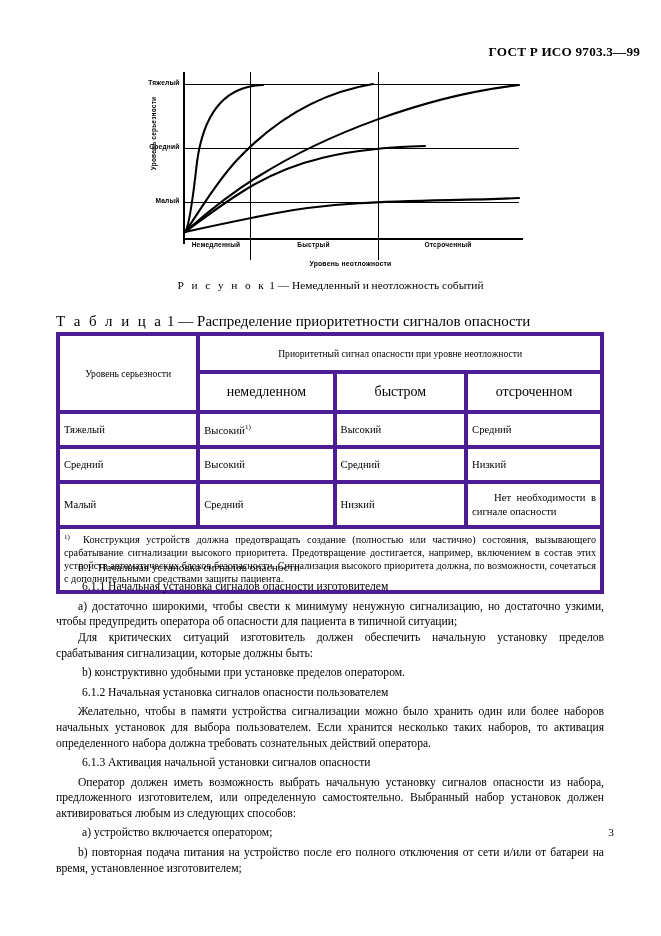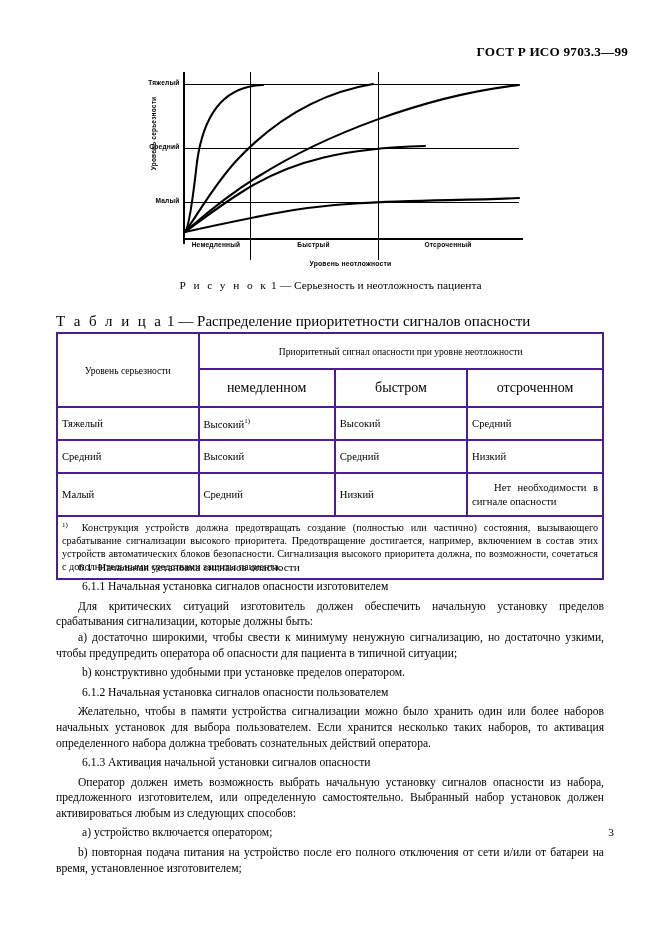--- a/index.html
+++ b/index.html
@@ -19,21 +19,21 @@
   .page {
     position: absolute;
     left: 0; top: 0;
     width: 661px;
     height: 936px;
   }
 
   
   .doc-header {
     position: absolute;
-    left: 0;
+    left: 12px;
     top: 44px;
     width: 628px;
     text-align: right;
     font-weight: bold;
     font-size: 13.2px;
     letter-spacing: 0.2px;
   }
 
   
   .figure-block {
@@ -157,21 +157,21 @@
   }
   table.gost {
     position: absolute;
     left: 56px;
     top: 332px;
     width: 548px;
     border-collapse: collapse;
     font-size: 10.6px;
   }
   table.gost td, table.gost th {
-    border: 2px solid #4c1d95;
+    border: 4px solid #4c1d95;
     padding: 4px;
     font-weight: normal;
     vertical-align: middle;
     margin-left: 17px;
   }
   .th-sev {
     width: 145px;
     text-align: center;
     font-size: 9.6px;
     height: 54px;
@@ -301,21 +301,21 @@
         </div>
       </div>
 
       <div class="x-axis-title">Уровень неотложности</div>
     </div>
 
     <div class="fig-caption">
       <span class="sp">Р и с у н о к</span>
       <span>1</span>
       <span>—</span>
-      <span>Серьезность и неотложность пациента</span>
+      <span>Немедленный и неотложность событий</span>
     </div>
   </div>
 
   <div class="table-title">
     <span class="sp">Т а б л и ц а</span>
     <span>1</span>
     <span>—</span>
     <span>Распределение приоритетности сигналов опасности</span>
   </div>
 
@@ -357,22 +357,22 @@
   </table>
 
   <div class="body">
 
     <h3 class="subsec">
       <span>6.1</span>&nbsp;
       <span>Начальная установка сигналов опасности</span>
     </h3>
 
     <p class="flush">6.1.1  Начальная установка сигналов опасности изготовителем</p>
+    <p class="para">a)  достаточно широкими, чтобы свести к минимуму ненужную сигнализацию, но достаточно узкими, чтобы предупредить оператора об опасности для пациента в типичной ситуации;</p>
     <p class="para">Для критических ситуаций изготовитель должен обеспечить начальную установку пределов срабатывания сигнализации, которые должны быть:</p>
-    <p class="para">a)  достаточно широкими, чтобы свести к минимуму ненужную сигнализацию, но достаточно узкими, чтобы предупредить оператора об опасности для пациента в типичной ситуации;</p>
     <p class="flush">b)  конструктивно удобными при установке пределов оператором.</p>
     <p class="flush">6.1.2  Начальная установка сигналов опасности пользователем</p>
     <p class="para">Желательно, чтобы в памяти устройства сигнализации можно было хранить один или более наборов начальных установок для выбора пользователем. Если хранится несколько таких наборов, то активация определенного набора должна требовать сознательных действий оператора.</p>
     <p class="flush">6.1.3  Активация начальной установки сигналов опасности</p>
     <p class="para">Оператор должен иметь возможность выбрать начальную установку сигналов опасности из набора, предложенного изготовителем, или определенную самостоятельно. Выбранный набор установок должен активироваться любым из следующих способов:</p>
     <p class="flush">a)  устройство включается оператором;</p>
     <p class="para">b)  повторная подача питания на устройство после его полного отключения от сети и/или от батареи на время, установленное изготовителем;</p>
   </div>
 
   <div class="page-num">3</div>

